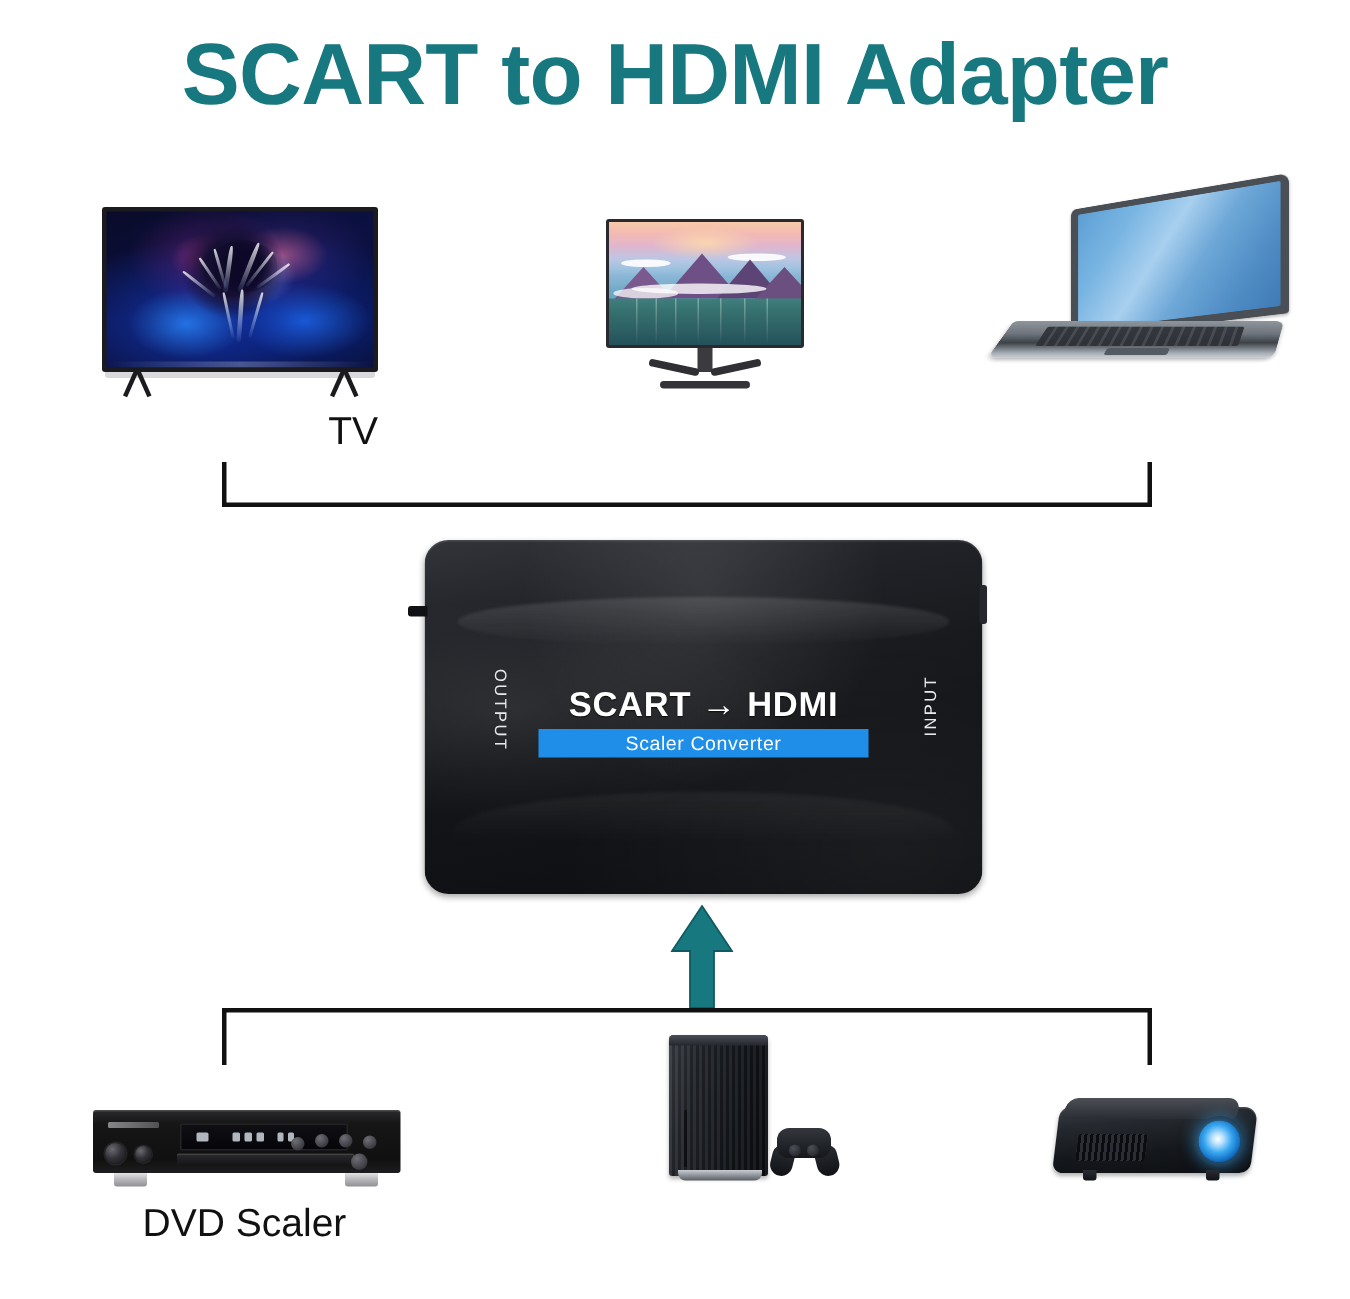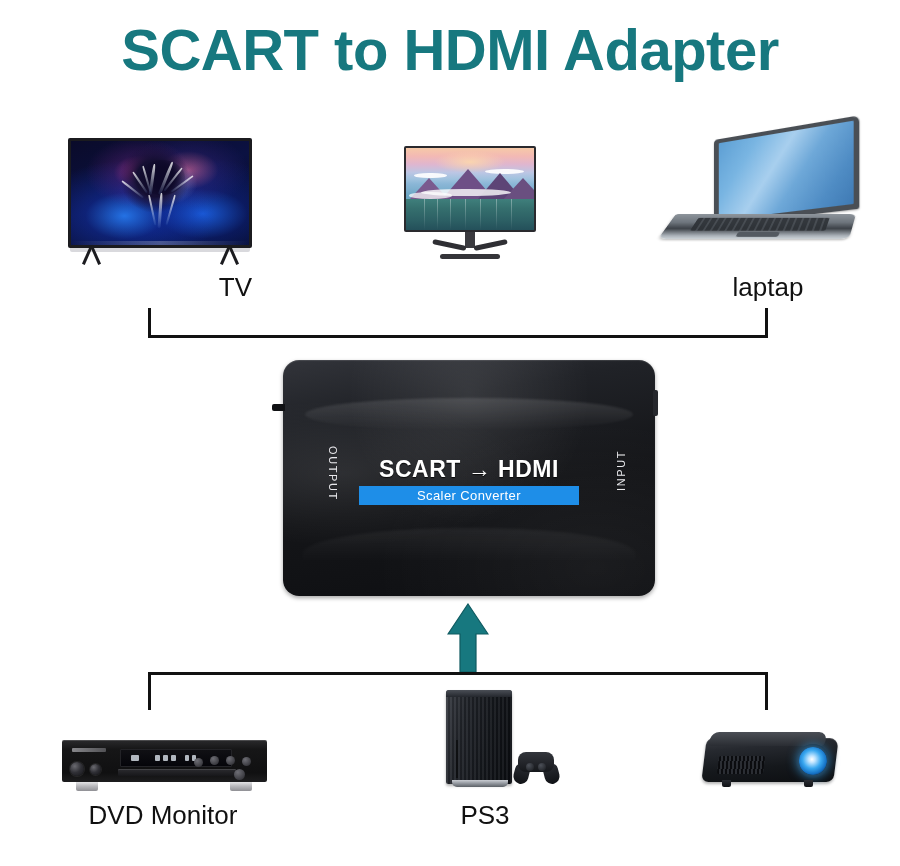--- a/index.html
+++ b/index.html
@@ -447,21 +447,20 @@
 
   <div id="laptop-device">
     <div class="lap-lid">
       <div class="lap-screen"></div>
     </div>
     <div class="lap-base">
       <div class="lap-keys"></div>
       <div class="lap-pad"></div>
     </div>
   </div>
-  <div class="device-label" style="left:676px;top:272px;width:184px;">laptap</div>
 
   <div class="line-v" style="left:148px;top:308px;height:30px;"></div>
   <div class="line-v" style="left:765px;top:308px;height:30px;"></div>
   <div class="line-h" style="left:148px;top:335px;width:620px;"></div>
 
   <div id="converter-device">
     <div class="conv-body">
       <div class="conv-sheen"></div>
       <div class="conv-sheen-low"></div>
     </div>
@@ -499,37 +498,36 @@
       <div class="dvd-tray"></div>
       <div class="dvd-btn" style="left:132px;top:18px;"></div>
       <div class="dvd-btn" style="left:148px;top:16px;"></div>
       <div class="dvd-btn" style="left:164px;top:16px;"></div>
       <div class="dvd-btn" style="left:180px;top:17px;"></div>
       <div class="dvd-btn" style="left:172px;top:29px;width:11px;height:11px;"></div>
     </div>
     <div class="dvd-foot" style="left:14px;"></div>
     <div class="dvd-foot" style="left:168px;"></div>
   </div>
-  <div class="device-label" style="left:58px;top:800px;width:210px;">DVD Monitor</div>
+  <div class="device-label" style="left:58px;top:800px;width:210px;">DVD Scaler</div>
 
   <div id="ps3-device">
     <div class="ps3-console">
       <div class="ps3-slot"></div>
     </div>
     <div class="ps3-cap"></div>
     <div class="ps3-stand"></div>
     <div class="ps3-pad">
       <div class="ps3-grip l"></div>
       <div class="ps3-grip r"></div>
       <div class="ps3-pad-body"></div>
       <div class="ps3-stickdot" style="left:22px;"></div>
       <div class="ps3-stickdot" style="left:34px;"></div>
     </div>
   </div>
-  <div class="device-label" style="left:420px;top:800px;width:130px;">PS3</div>
 
   <div id="projector-device">
     <div class="proj-body"></div>
     <div class="proj-top"></div>
     <div class="proj-vent"></div>
     <div class="proj-lens-ring"></div>
     <div class="proj-lens-glow"></div>
     <div class="proj-foot" style="left:22px;"></div>
     <div class="proj-foot" style="left:104px;"></div>
   </div>

